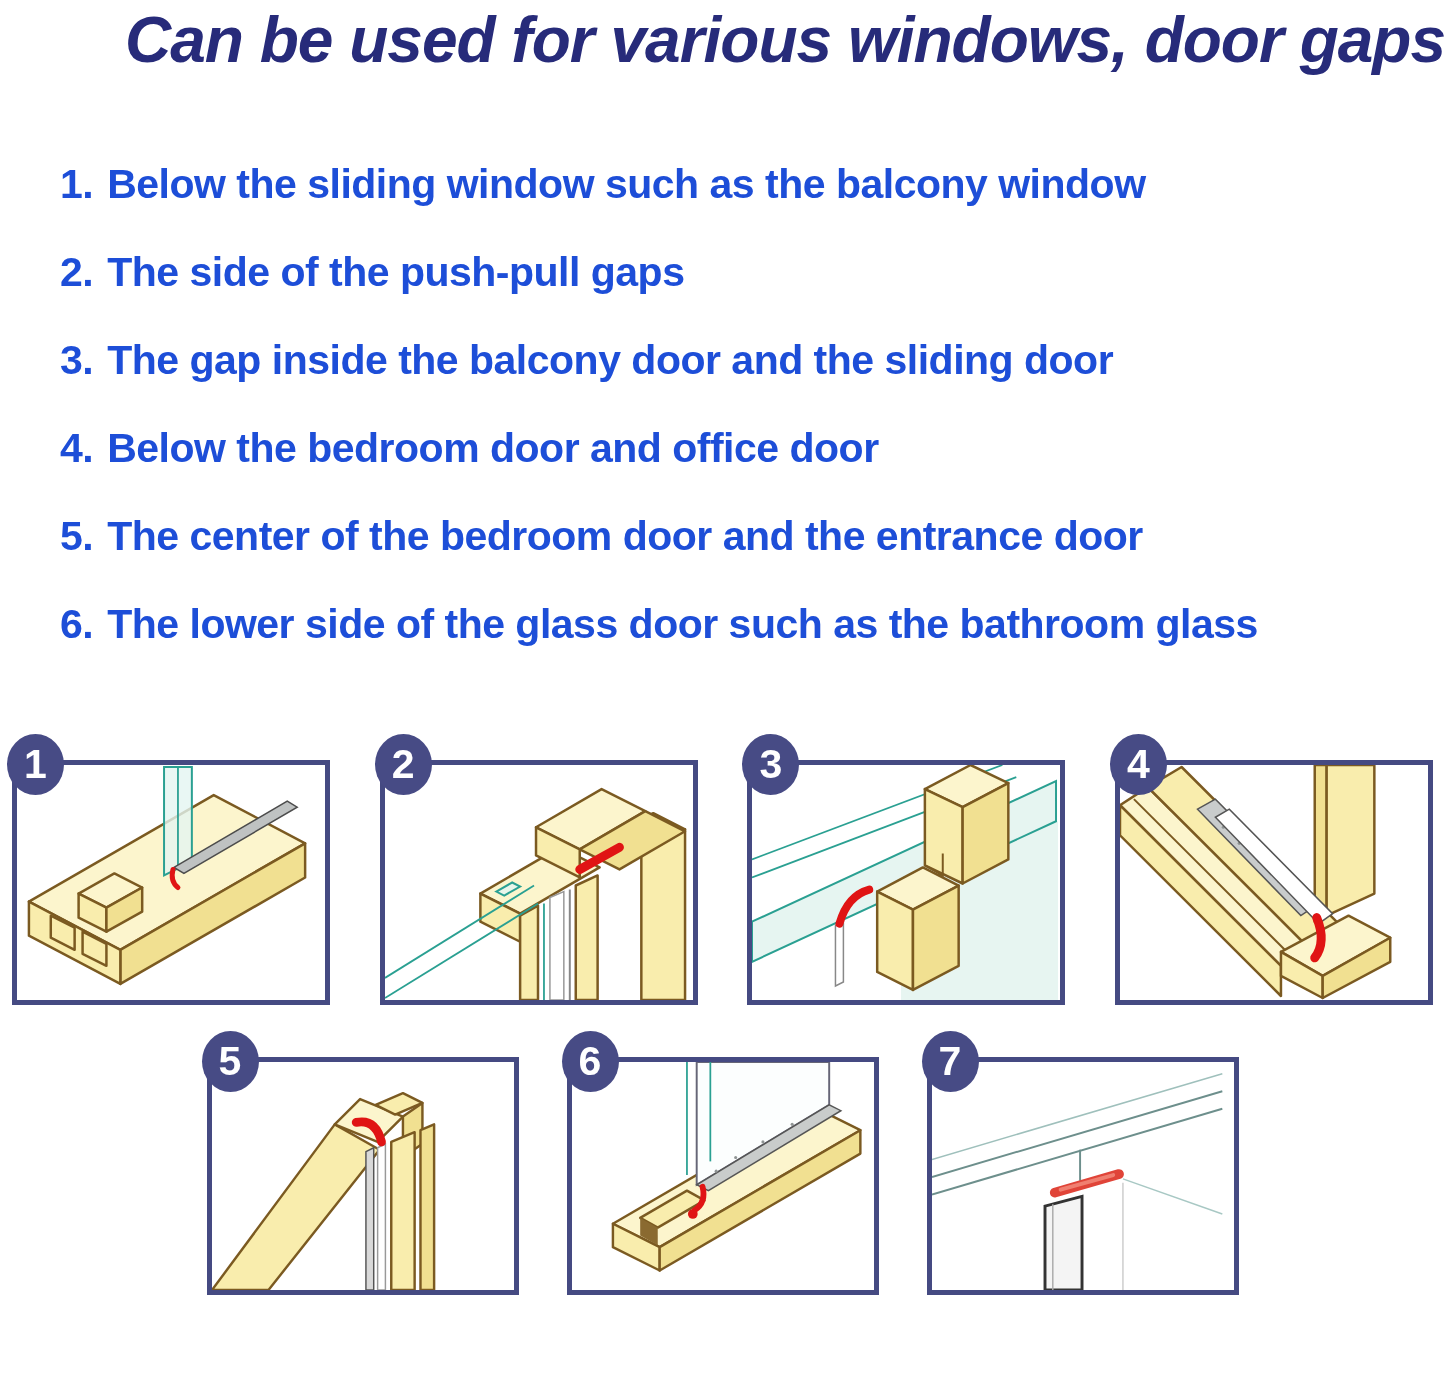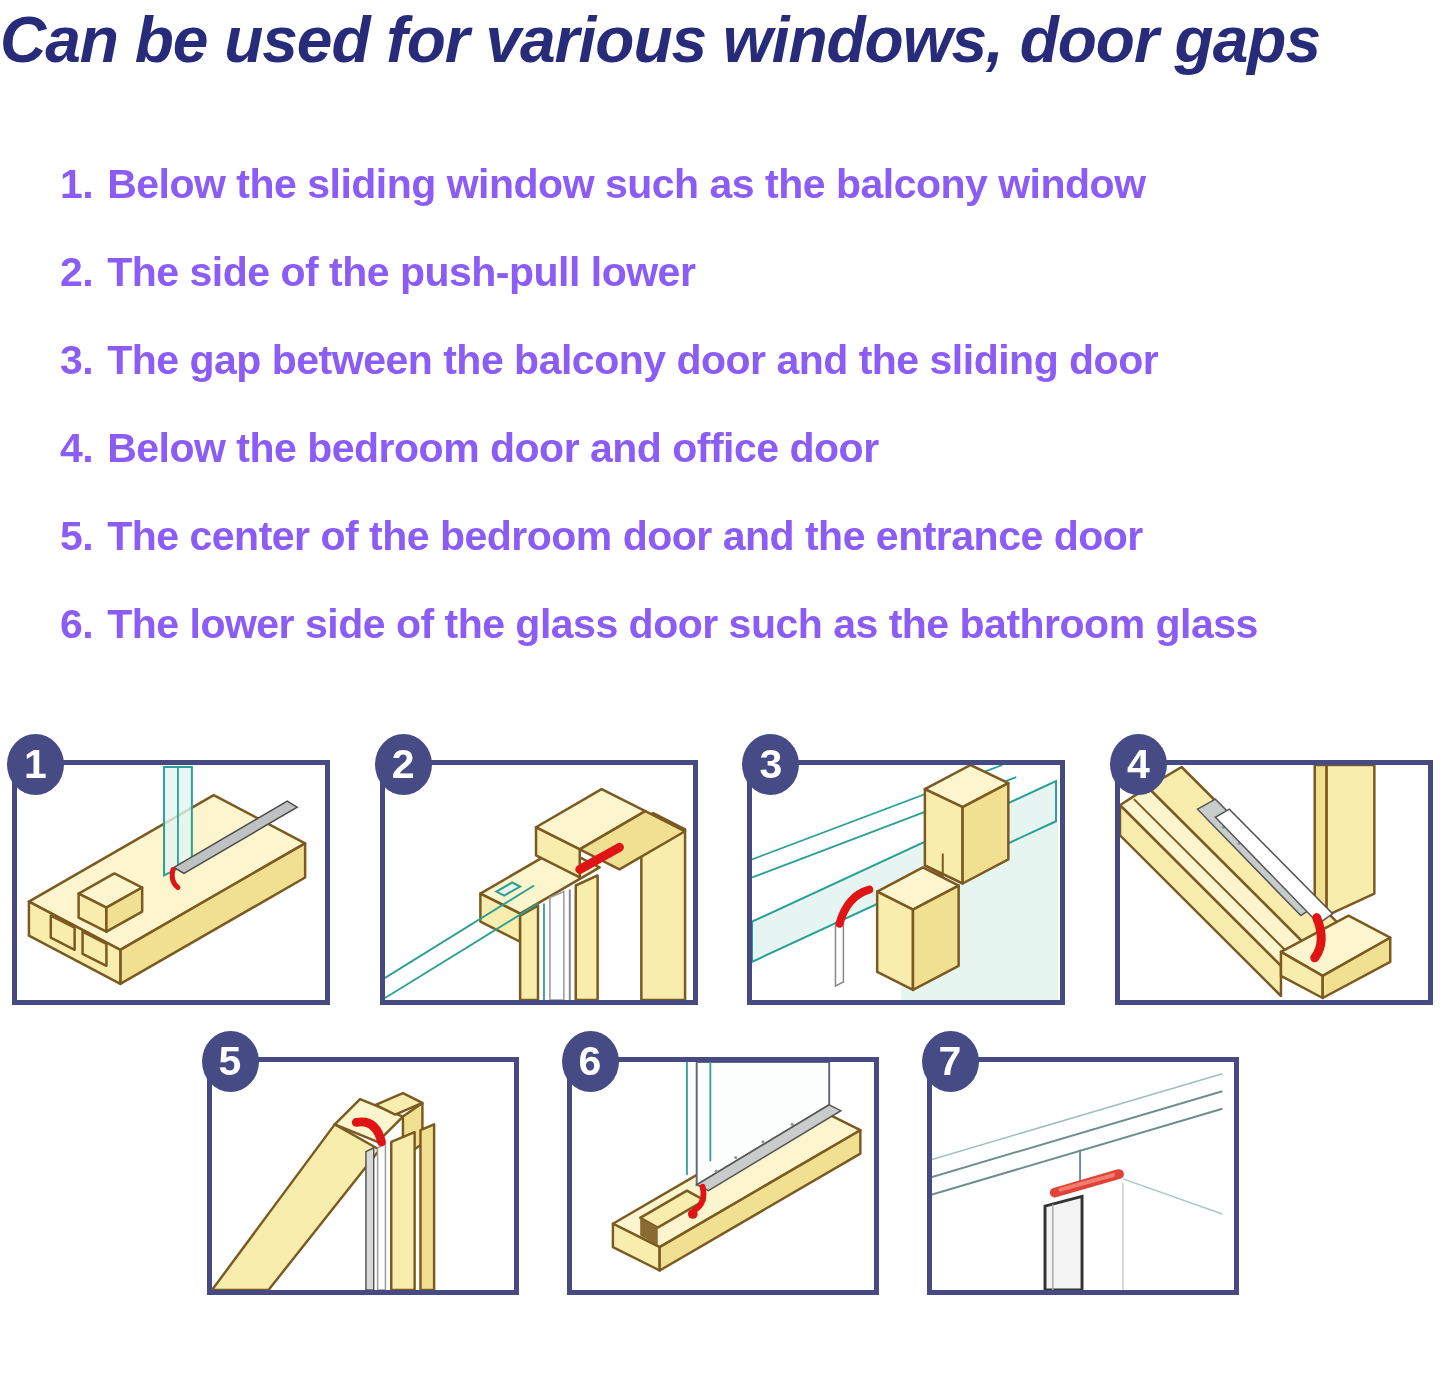--- a/index.html
+++ b/index.html
@@ -1,21 +1,21 @@
 <!DOCTYPE html>
 <html><head>
 <meta charset="utf-8">
 <style>
   html,body{margin:0;padding:0;background:#ffffff;}
   .page{position:relative;width:1445px;height:1393px;background:#ffffff;overflow:hidden;
         font-family:"Liberation Sans", sans-serif;}
-  .title{padding-top:4px;text-align:left;font-size:64px;font-weight:bold;font-style:italic;
+  .title{padding-top:4px;text-align:right;font-size:64px;font-weight:bold;font-style:italic;
          letter-spacing:-1px;color:#272b7a;line-height:1.15;}
   .uses{margin:62px 0 0 60px;}
-  .use-item{font-size:41px;font-weight:bold;color:#8b5cf6;line-height:88px;letter-spacing:-0.5px;
+  .use-item{font-size:41px;font-weight:bold;color:#1d4ed8;line-height:88px;letter-spacing:-0.5px;
             white-space:nowrap;}
   .use-item .num{margin-right:14px;}
   .row{display:flex;}
   .row1{margin-top:92px;justify-content:space-between;padding:0 12px;}
   .row2{margin-top:52px;justify-content:center;gap:48px;}
   .panel{position:relative;border:5px solid #454a82;background:#ffffff;box-sizing:border-box;}
   .row1 .panel{width:318px;height:245px;}
   .row2 .panel{width:312px;height:238px;}
   .badge{position:absolute;top:-31px;left:-10px;width:57px;height:61px;border-radius:50%;
          background:#474b85;color:#ffffff;font-size:41px;font-weight:bold;
@@ -36,24 +36,24 @@
 
 <div class="page">
 
   <div class="title">Can be used for various windows, door gaps</div>
 
   <div class="uses">
     <div class="use-item">
       <span class="num">1.</span><span>Below the sliding window such as the balcony window</span>
     </div>
     <div class="use-item">
-      <span class="num">2.</span><span>The side of the push-pull lower</span>
-    </div>
-    <div class="use-item">
-      <span class="num">3.</span><span>The gap between the balcony door and the sliding door</span>
+      <span class="num">2.</span><span>The side of the push-pull gaps</span>
+    </div>
+    <div class="use-item">
+      <span class="num">3.</span><span>The gap inside the balcony door and the sliding door</span>
     </div>
     <div class="use-item">
       <span class="num">4.</span><span>Below the bedroom door and office door</span>
     </div>
     <div class="use-item">
       <span class="num">5.</span><span>The center of the bedroom door and the entrance door</span>
     </div>
     <div class="use-item">
       <span class="num">6.</span><span>The lower side of the glass door such as the bathroom glass</span>
     </div>

